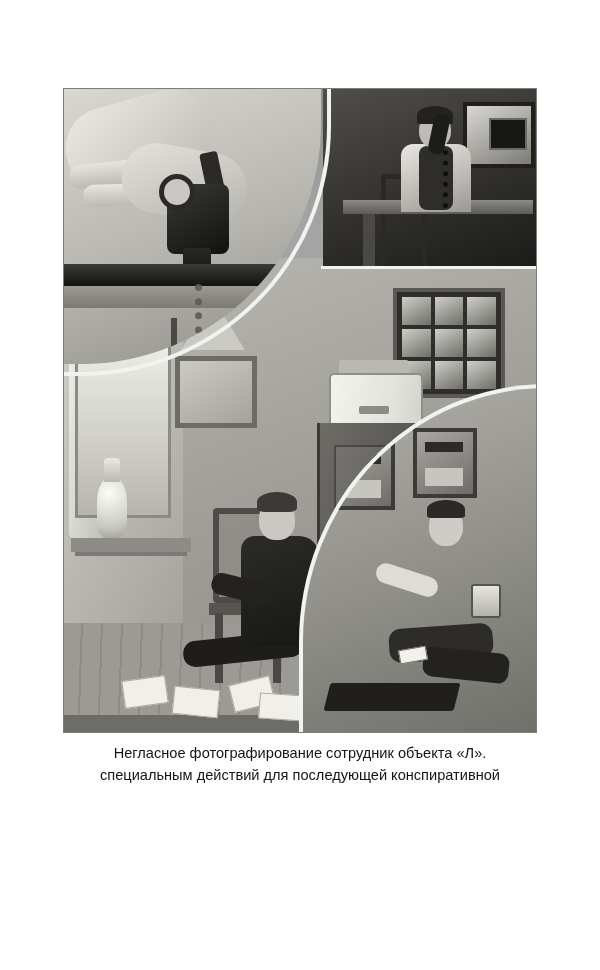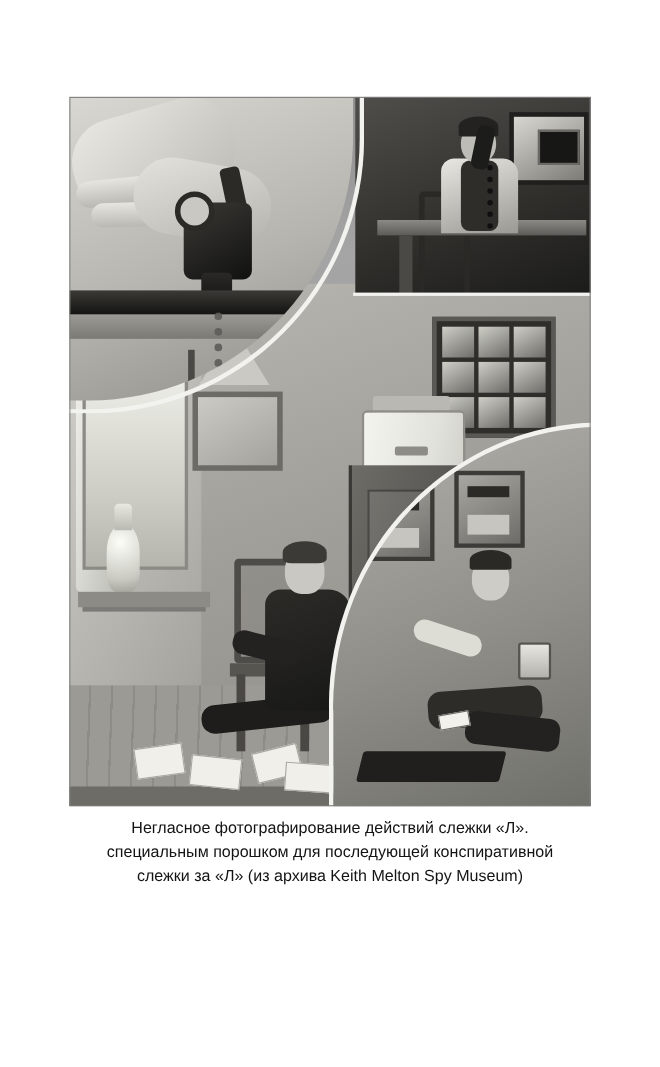--- a/index.html
+++ b/index.html
@@ -461,18 +461,17 @@
       <div class="br-brush"></div>
     </div>
 
     <div class="line-sep-top"></div>
     <div class="arc-sep-1"></div>
     <div class="arc-sep-2"></div>
     <div class="figure-border"></div>
   </div>
 
   <div class="caption">
-    <div>Негласное фотографирование действий слежки «Л».</div>
-    <div>специальным порошком для последующей конспиративной</div>
-    <div>слежки за «Л» (из архива Keith Melton Spy Museum)</div>
+    <div>Негласное фотографирование сотрудник объекта «Л».</div>
+    <div>специальным действий для последующей конспиративной</div>
   </div>
 
 </div>
 
 </body></html>

